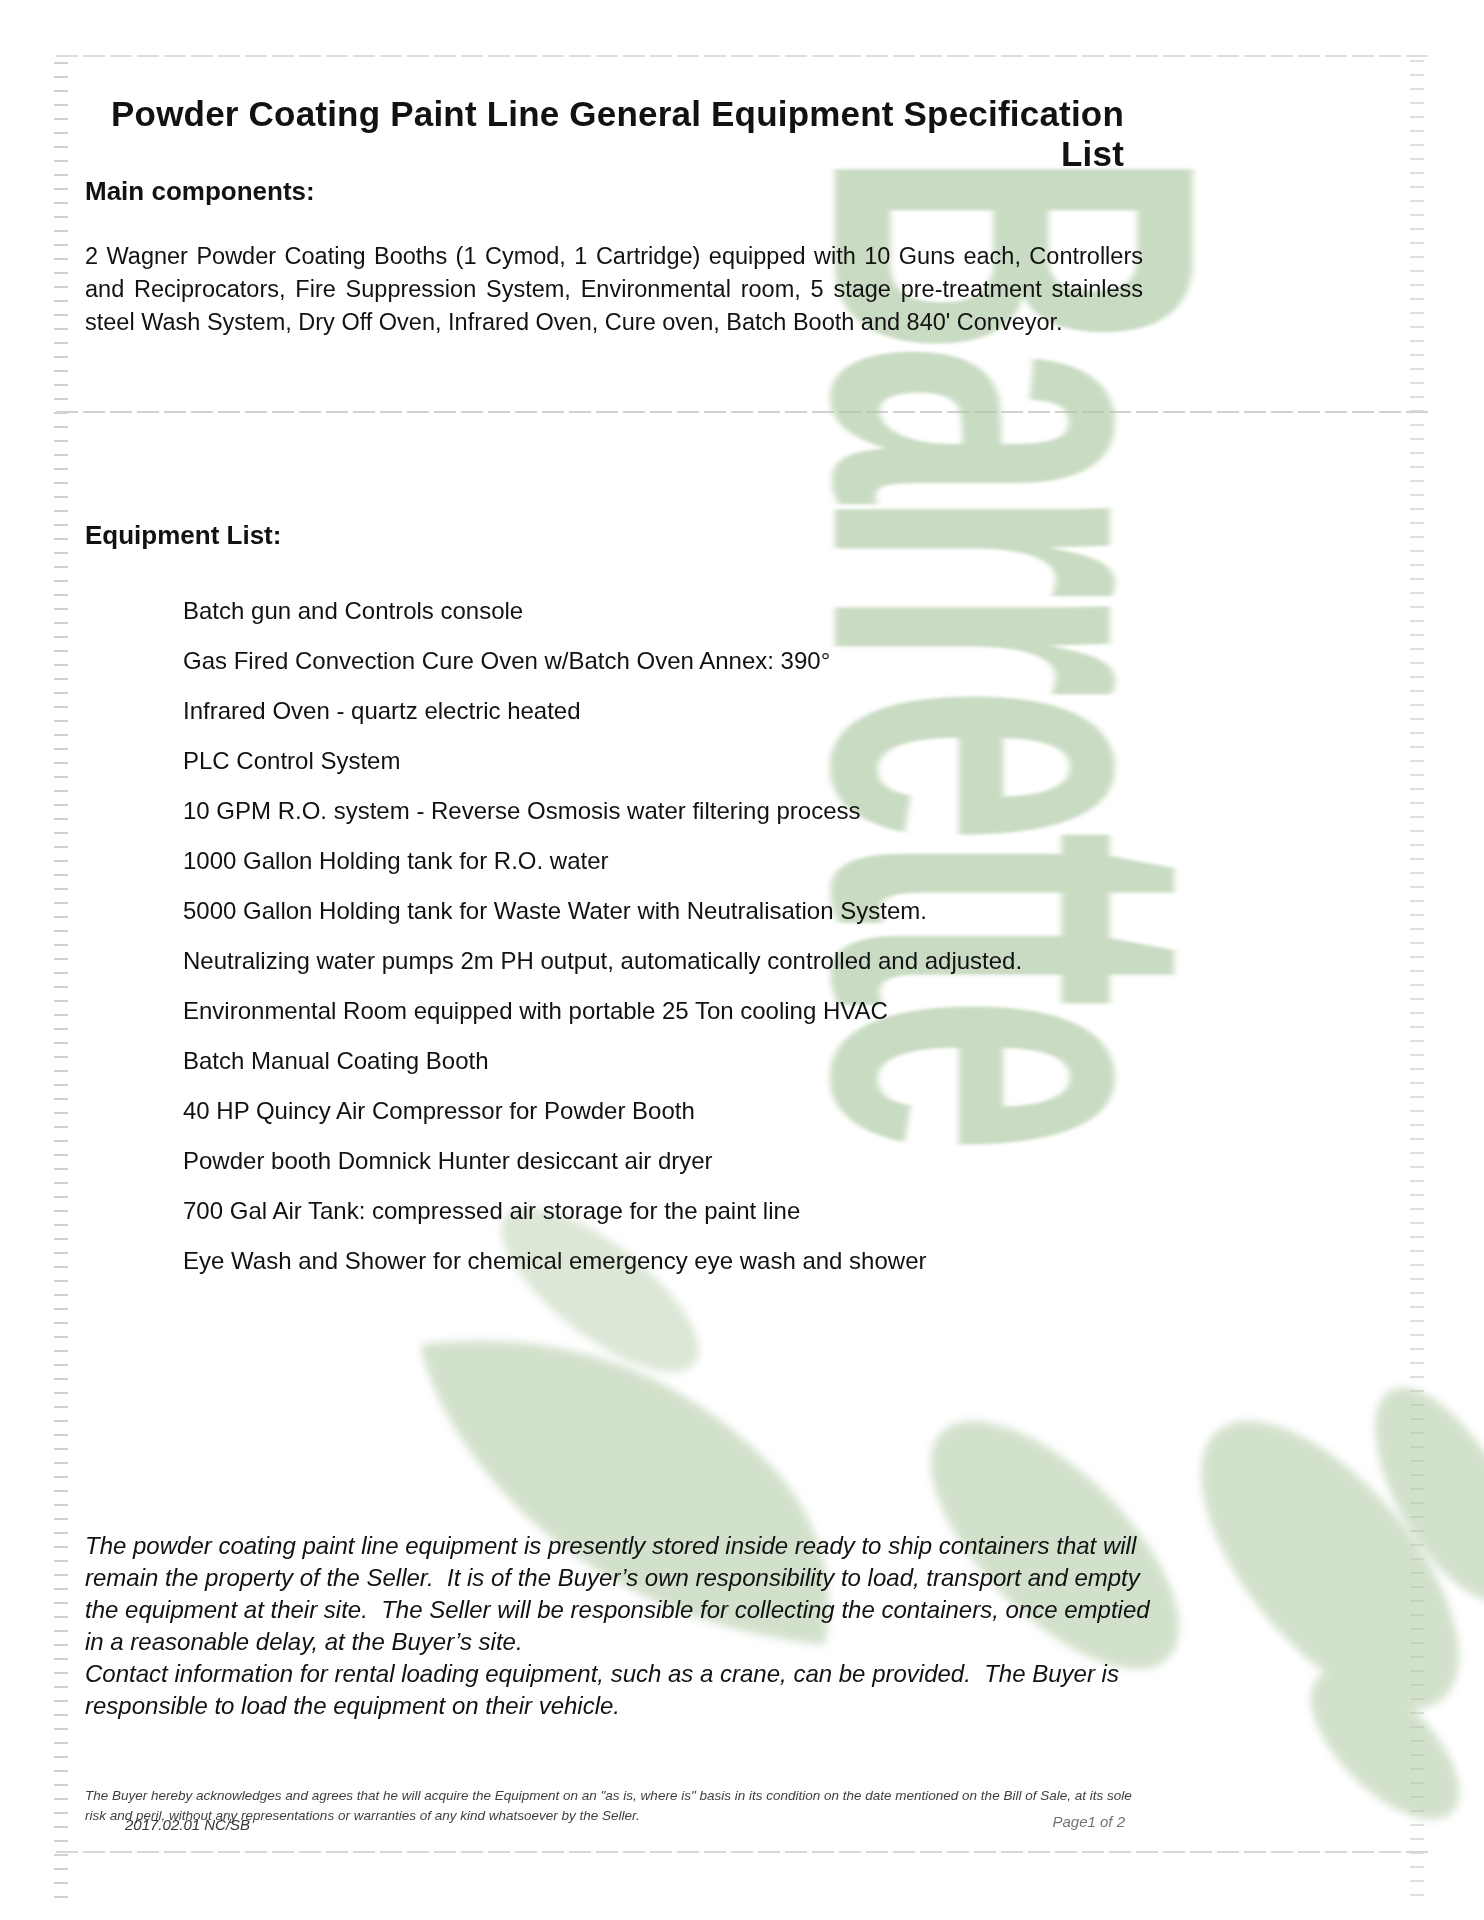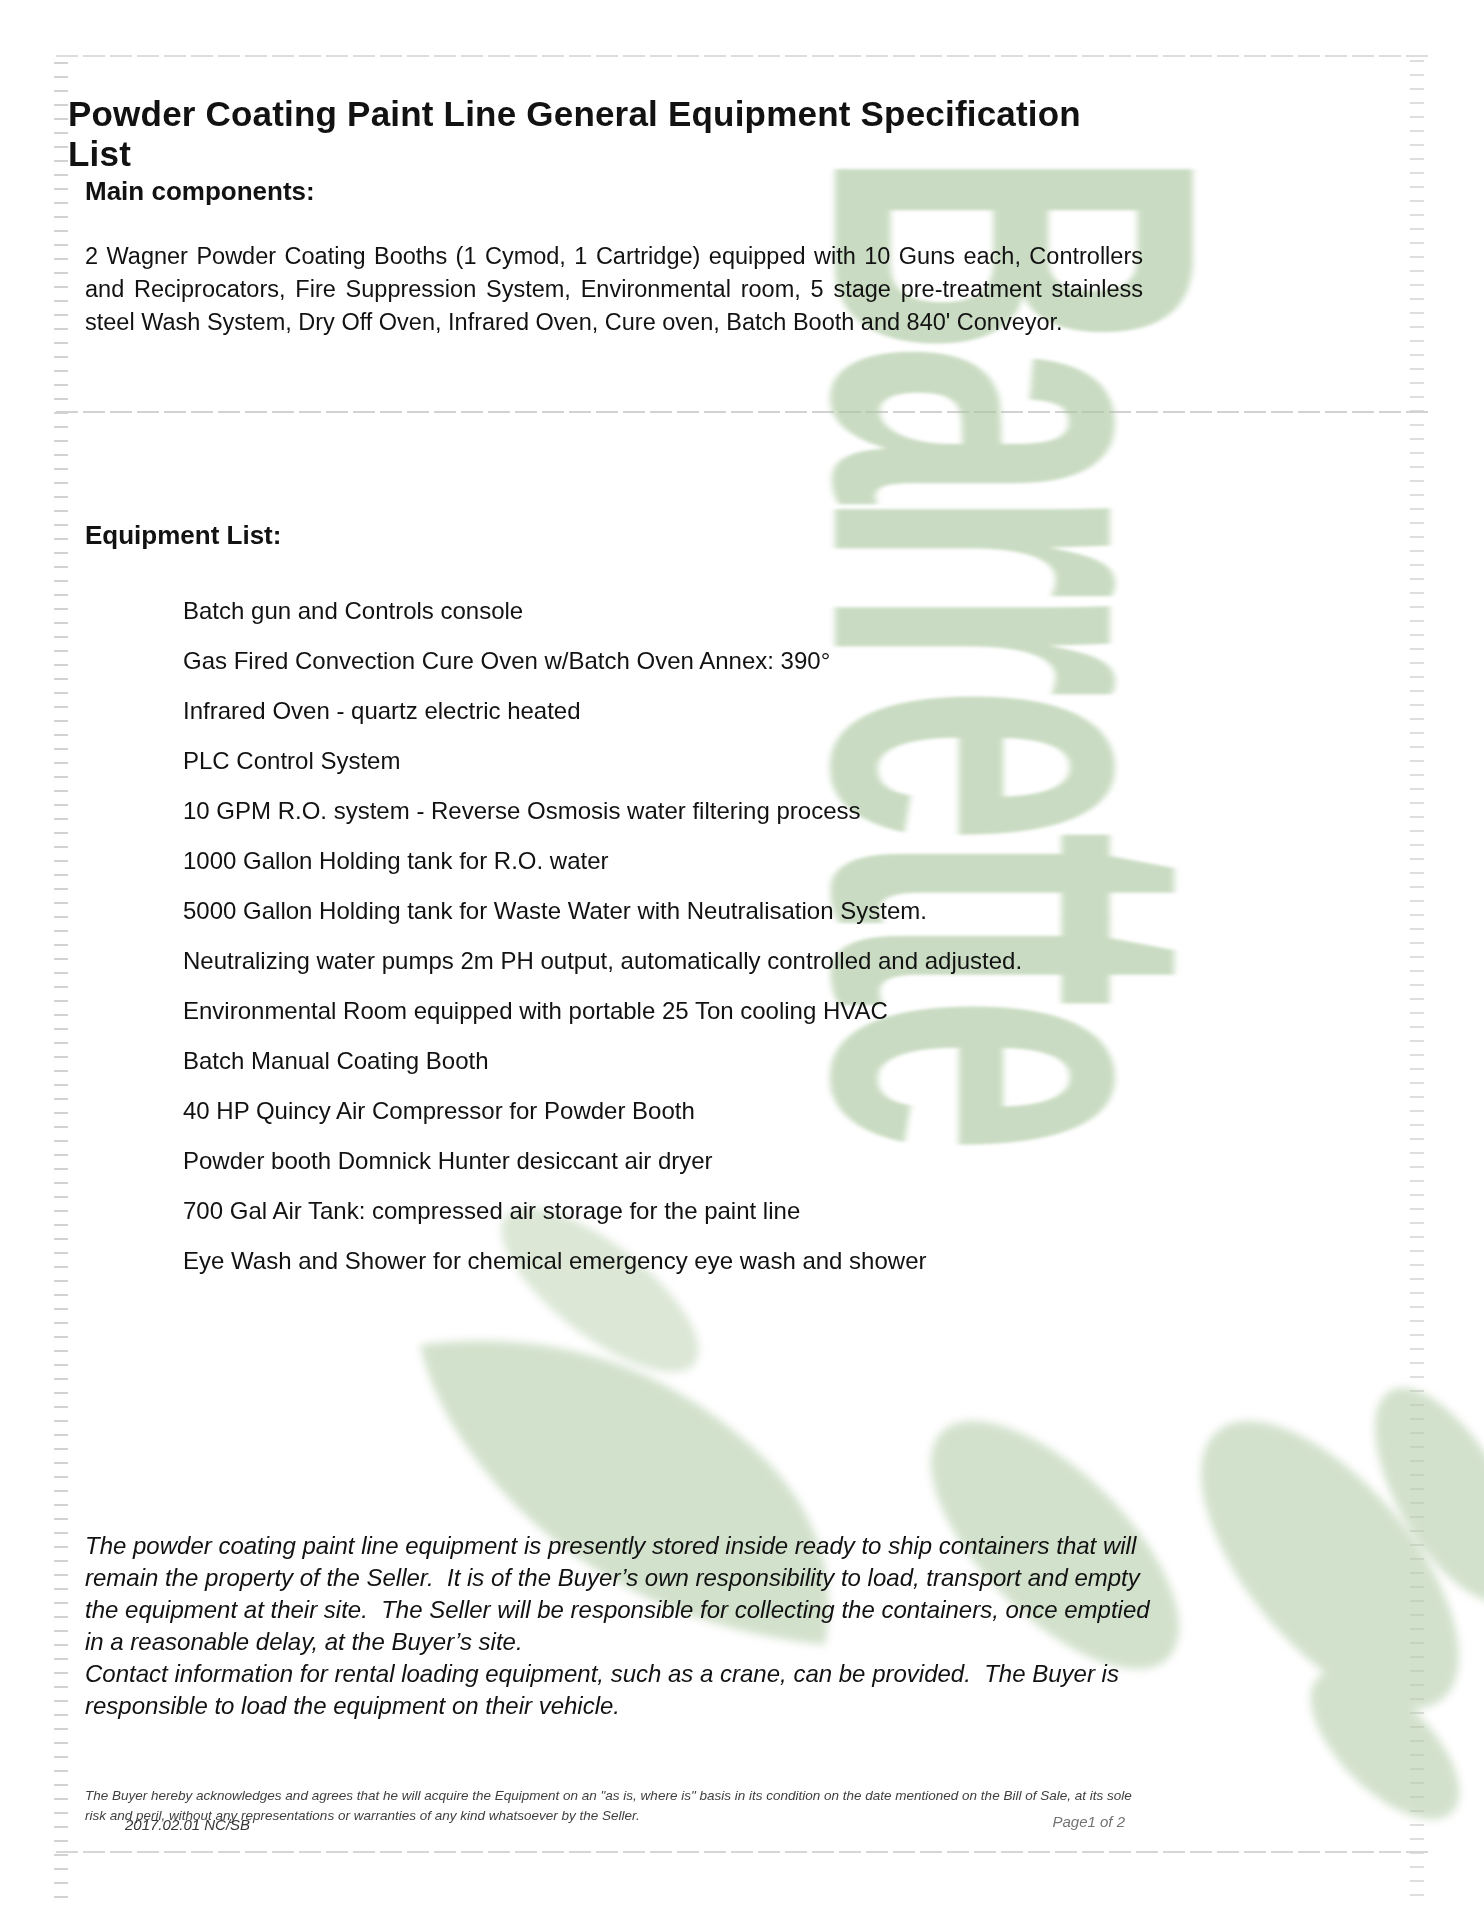--- a/index.html
+++ b/index.html
@@ -33,22 +33,22 @@
     transform-origin:0 0;
     transform:rotate(90deg) scaleX(0.55);
     font-size:520px;line-height:460px;font-weight:bold;
     letter-spacing:-24px;white-space:nowrap;
     color:#a9c69d;opacity:.62;filter:blur(3px);
     pointer-events:none;
   }
   .wm-leaves{position:absolute;left:0;top:0;pointer-events:none;}
   
   .doc-title{
-    position:absolute;left:68px;top:94px;width:1064px;
-    text-align:left;font-size:35px;font-weight:bold;letter-spacing:.2px;
+    position:absolute;left:60px;top:94px;width:1064px;
+    text-align:right;font-size:35px;font-weight:bold;letter-spacing:.2px;
   }
   .h-main{position:absolute;left:85px;top:176px;font-size:26px;font-weight:bold;}
   .p-main{
     position:absolute;left:85px;top:240px;width:1058px;
     font-size:23.5px;line-height:33px;text-align:justify;
   }
   .h-equip{position:absolute;left:85px;top:520px;font-size:26px;font-weight:bold;}
   .equip-list{
     position:absolute;left:175px;top:578px;margin:8px;padding:0;list-style:none;
     font-size:24px;

